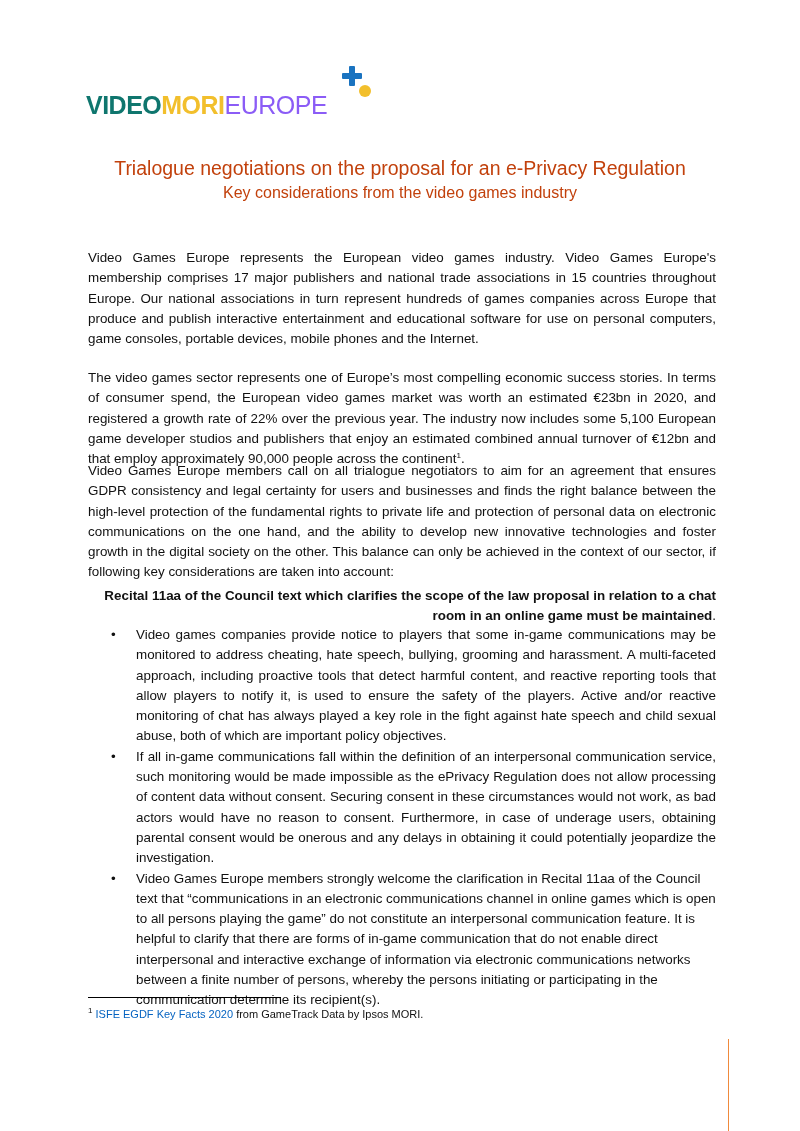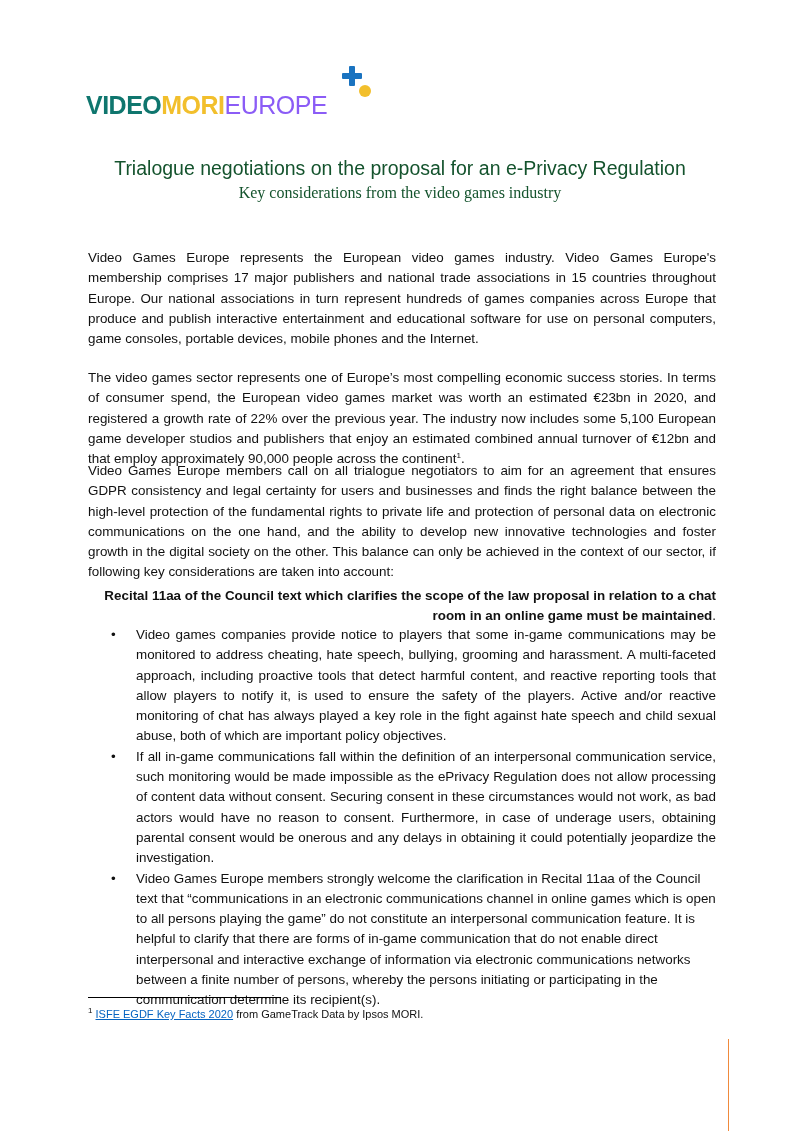--- a/index.html
+++ b/index.html
@@ -9,41 +9,41 @@
   .logo-text { position: absolute; left: 0; top: 25px; font-size: 25px; line-height: 28px;
                letter-spacing: -0.5px; white-space: nowrap; }
   .logo-video { color: #0f766e; font-weight: bold; }
   .logo-games { color: #f2bf2c; font-weight: bold; }
   .logo-europe { color: #8b5cf6; font-weight: normal; }
   .logo-plus { position: absolute; left: 256px; top: 0; width: 20px; height: 20px; }
   .logo-plus::before { content: ""; position: absolute; left: 7px; top: 0; width: 6px; height: 20px; background: #1a73c0; border-radius: 1px; }
   .logo-plus::after { content: ""; position: absolute; left: 0; top: 7px; width: 20px; height: 6px; background: #1a73c0; border-radius: 1px; }
   .logo-dot { position: absolute; left: 273px; top: 19px; width: 12px; height: 12px; border-radius: 50%; background: #f2bf2c; }
 
-  .title { position: absolute; left: 0; width: 800px; text-align: center; color: #14532d; }
+  .title { position: absolute; left: 0; width: 800px; text-align: center; color: #c2410c; }
   .title-main { top: 157px; font-size: 19.5px; }
-  .title-sub { top: 184px; font-size: 16px; font-family: Liberation Serif, serif; }
+  .title-sub { top: 184px; font-size: 16px; }
 
   .body-text { position: absolute; left: 88px; width: 628px; font-size: 13.4px; line-height: 20.3px;
                text-align: justify; }
   .p1 { top: 248px; }
   .p2 { top: 368px; }
   .p3 { top: 461px; }
   .heading { top: 586px; font-weight: bold; text-align: right; }
   sup { font-size: 8px; line-height: 0; }
 
   .bullets { position: absolute; left: 88px; width: 628px; top: 625px; margin: 0; padding: 0; list-style: none;
              font-size: 13.4px; line-height: 20.3px; text-align: justify; }
   .bullets li { position: relative; padding-left: 48px; }
   .bullet-dot { position: absolute; left: 23px; top: 0; }
   .bullets li.loose { text-align: left; }
 
   .fn-rule { position: absolute; left: 88px; top: 997px; width: 193px; height: 1px; background: #000; }
   .footnote { position: absolute; left: 88px; top: 1007px; font-size: 11px; line-height: 14px; }
-  .fn-link { color: #0563c1; text-decoration: underline; cursor: pointer; margin-top: 28px; }
+  .fn-link { color: #0563c1; cursor: pointer; margin-top: 28px; }
   .side-line { position: absolute; left: 728px; top: 1039px; width: 1px; height: 92px; background: #f08a3c; }
 </style>
 </head>
 <body>
 
 <div class="logo">
   <div class="logo-text"><span class="logo-video">VIDEO</span><span class="logo-games">MORI</span><span class="logo-europe">EUROPE</span></div>
   <div class="logo-plus"></div>
   <div class="logo-dot"></div>
 </div>

